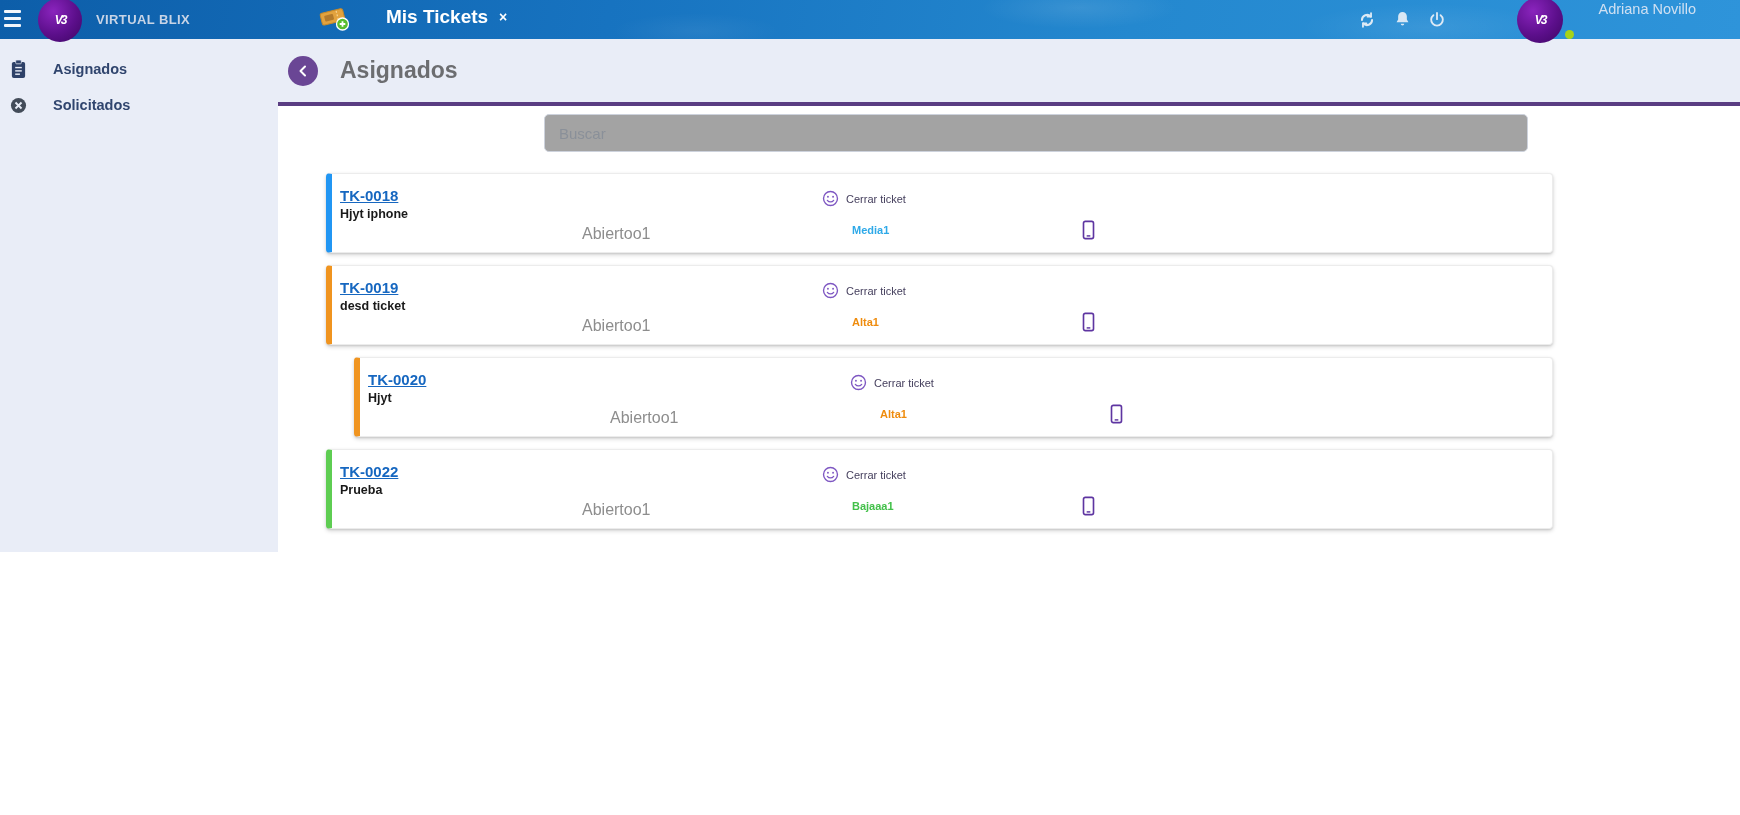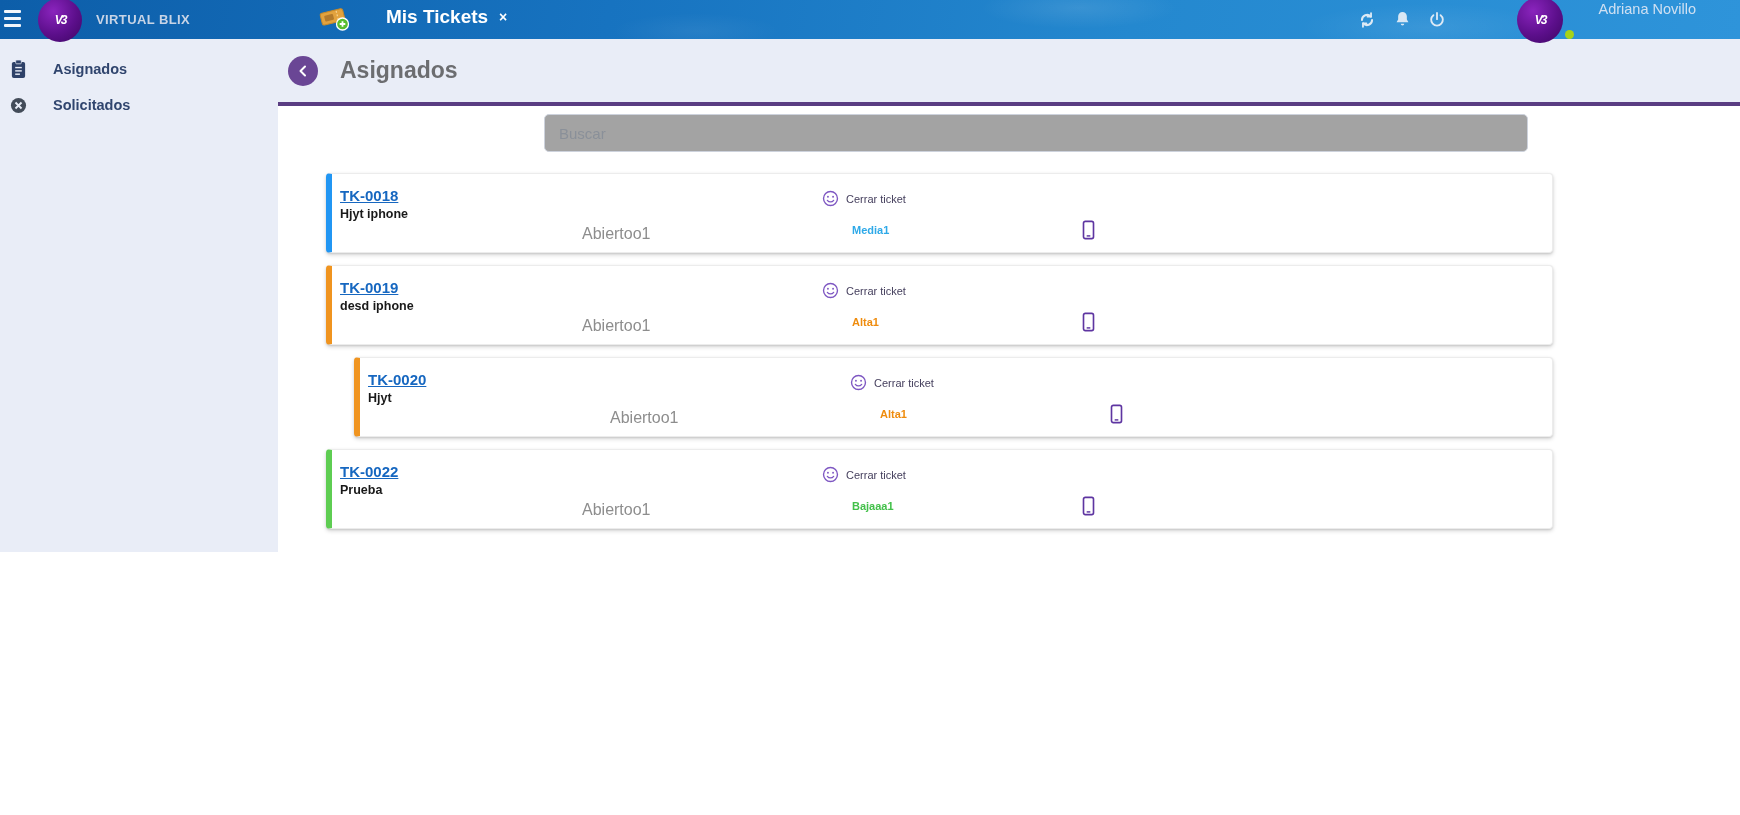--- a/index.html
+++ b/index.html
@@ -221,21 +221,21 @@
     <span class="tk-phone">
       <svg width="13" height="20" viewBox="0 0 14 22">
         <rect x="1.5" y="1.5" width="11" height="19" rx="2" fill="none" stroke="#5e35a1" stroke-width="1.8"></rect>
         <line x1="5" y1="17.5" x2="9" y2="17.5" stroke="#5e35a1" stroke-width="1.6"></line>
       </svg>
     </span>
   </div>
 
   <div class="ticket-card" style="border-left-color: rgb(240, 148, 31);">
     <a class="tk-id">TK-0019</a>
-    <div class="tk-title">desd iphone</div>
+    <div class="tk-title">desd ticket</div>
     <div class="tk-close">
       <svg width="17" height="17" viewBox="0 0 20 20">
         <circle cx="10" cy="10" r="8.2" fill="none" stroke="#7e57c2" stroke-width="1.6"></circle>
         <circle cx="7" cy="8" r="1.1" fill="#7e57c2"></circle>
         <circle cx="13" cy="8" r="1.1" fill="#7e57c2"></circle>
         <path d="M6.3 12.2a4.6 4.6 0 0 0 7.4 0" fill="none" stroke="#7e57c2" stroke-width="1.5" stroke-linecap="round"></path>
       </svg>
       <span class="tk-close-label">Cerrar ticket</span>
     </div>
     <div class="tk-status">Abiertoo1</div>

